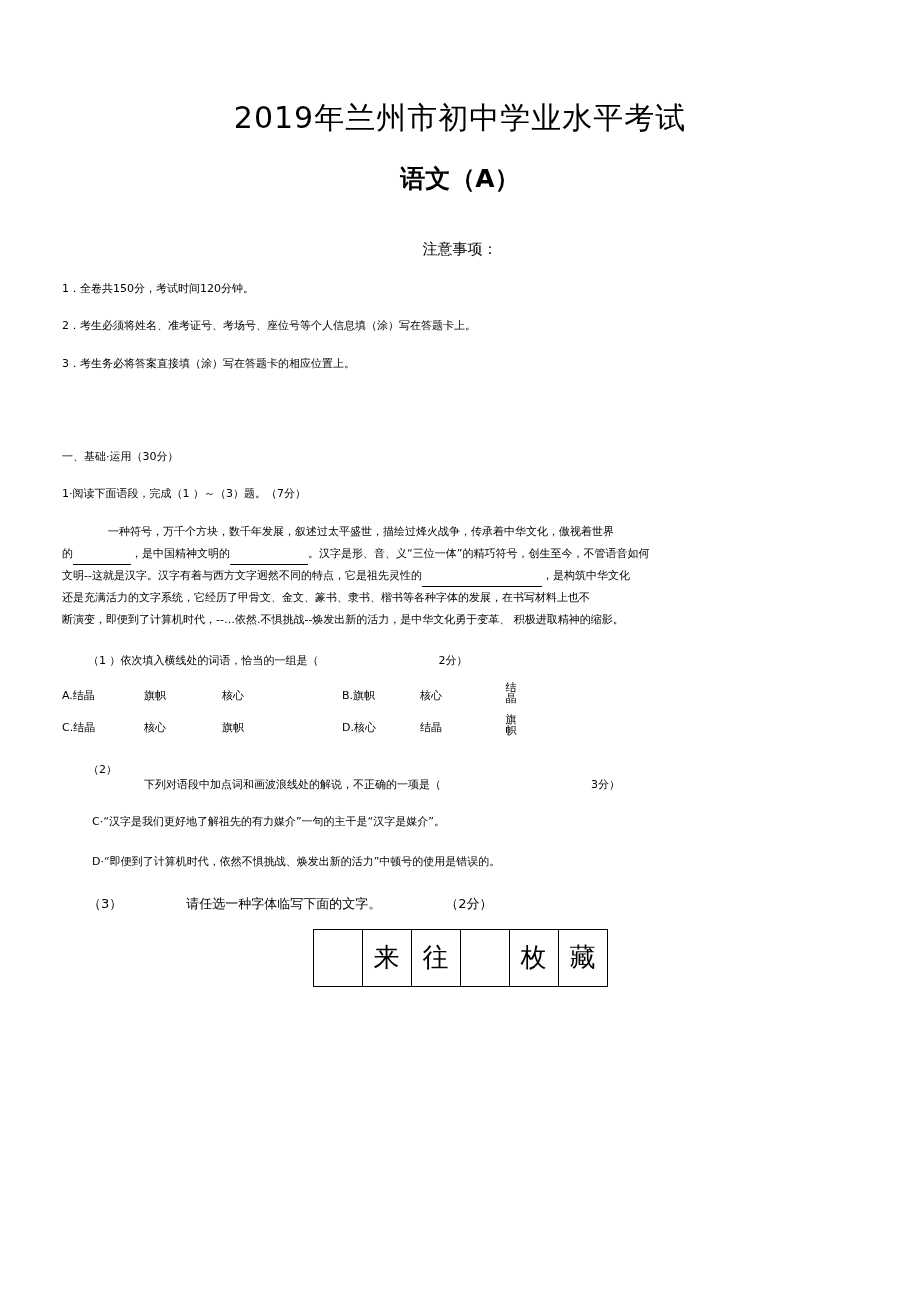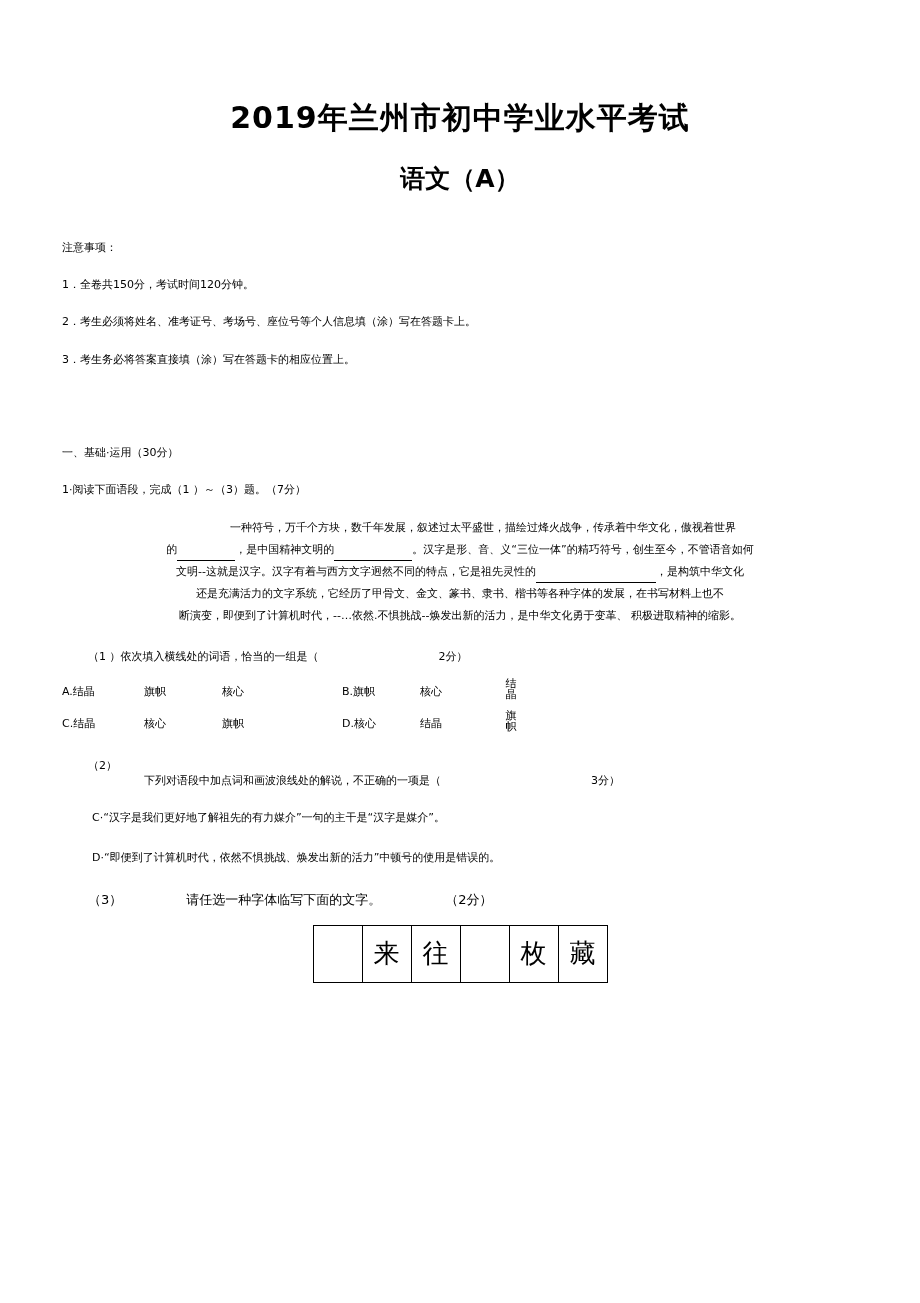--- a/index.html
+++ b/index.html
@@ -19,55 +19,55 @@
     min-height: 1303px;
     padding: 0;
     box-sizing: border-box;
   }
   .inner {
     padding: 100px 62px 30px 62px;
   }
   .title-main {
     text-align: center;
     font-size: 30px;
-    font-weight: bold;
+    font-weight: normal;
     letter-spacing: 1px;
     margin: 0 0 28px 0;
     line-height: 1.2;
   }
   .title-sub {
     text-align: center;
     font-size: 25px;
     font-weight: bold;
     margin: 0 0 46px 0;
     line-height: 1.2;
   }
   .notice-head {
-    font-size: 11px;
+    font-size: 15px;
     margin: 16px 0 22px 0;
+    text-align: center;
   }
   .notice-item {
     font-size: 11px;
     margin: 8px 0 22px 0;
     line-height: 1.4;
   }
   .gap-lg { height: 56px; }
   .section-head {
     font-size: 11px;
     margin: 0 0 22px 0;
   }
   .q-line {
     font-size: 11px;
     margin: 0 0 20px 0;
   }
   .passage {
     font-size: 11px;
     line-height: 2.0;
     margin: 0 0 8px 0;
-    text-align: center;
   }
   .passage .indent {
     display: inline-block;
     width: 46px;
   }
   .blank-long {
     display: inline-block;
     border-bottom: 1px solid #000;
     width: 120px;
     vertical-align: bottom;

